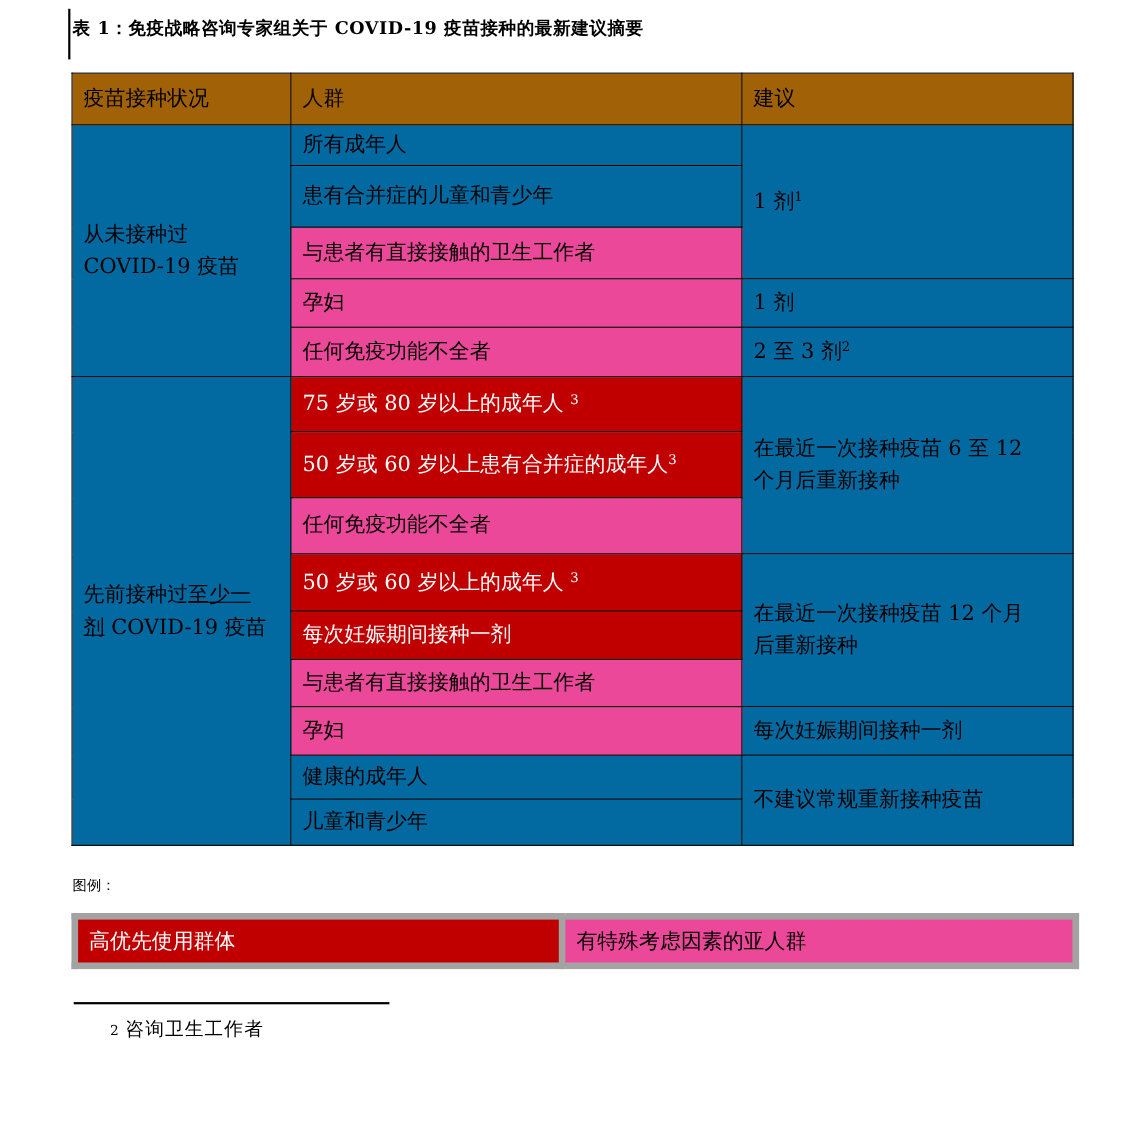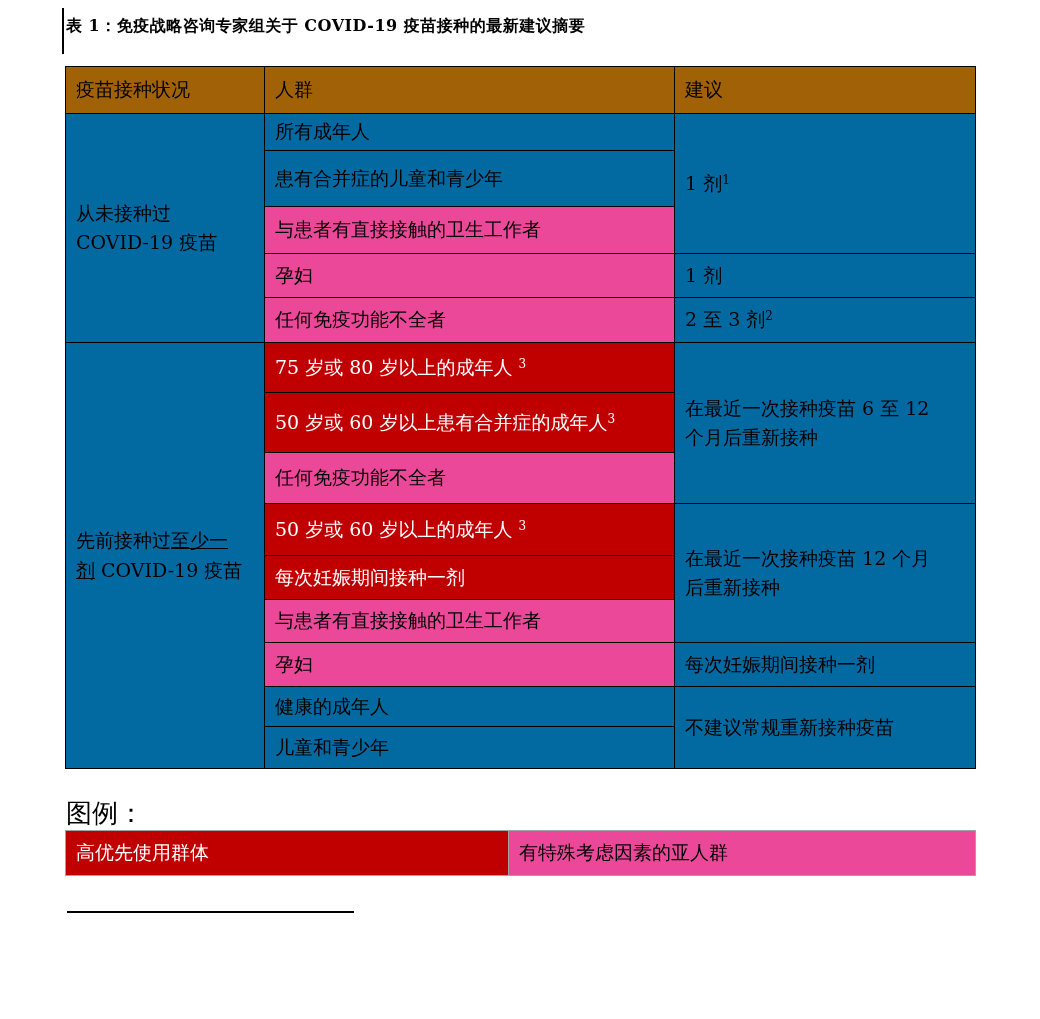--- a/index.html
+++ b/index.html
@@ -42,31 +42,31 @@
   .bg-white { background: #0369a1; }
   .pre-line { white-space: pre-line; }
   .u { text-decoration: underline; }
   sup.fnref {
     font-size: 12px;
     vertical-align: 6px;
     line-height: 0;
   }
   .legend-label {
     position: absolute; left: 66px; top: 796px;
-    font-size: 26px;
+    font-size: 13px;
   }
   table.legend {
     position: absolute; left: 65px; top: 830px;
     width: 910px;
     border-collapse: collapse;
     table-layout: fixed;
     font-size: 19px;
   }
   table.legend td {
-    border: 1px solid #a3a3a3;
+    border: 6px solid #a3a3a3;
     padding: 2px 10px;
     height: 45px;
     vertical-align: middle;
   }
   .fn-rule {
     position: absolute; left: 67px; top: 911px;
     width: 287px; height: 2px; background: #000;
   }
   .footnotes {
     position: absolute; left: 100px; top: 921px;
@@ -189,13 +189,14 @@
       <tr>
     <td class="bg-red">高优先使用群体</td>
     <td class="bg-yellow">有特殊考虑因素的亚人群</td>
   </tr>
 </tbody>
   </table>
 
 <div class="fn-rule"></div>
 
 <div class="footnotes">
+  <div class="fn-line"><span class="fn-marker">2</span><span>咨询卫生工作者</span></div>
 </div>
 
 </body></html>

